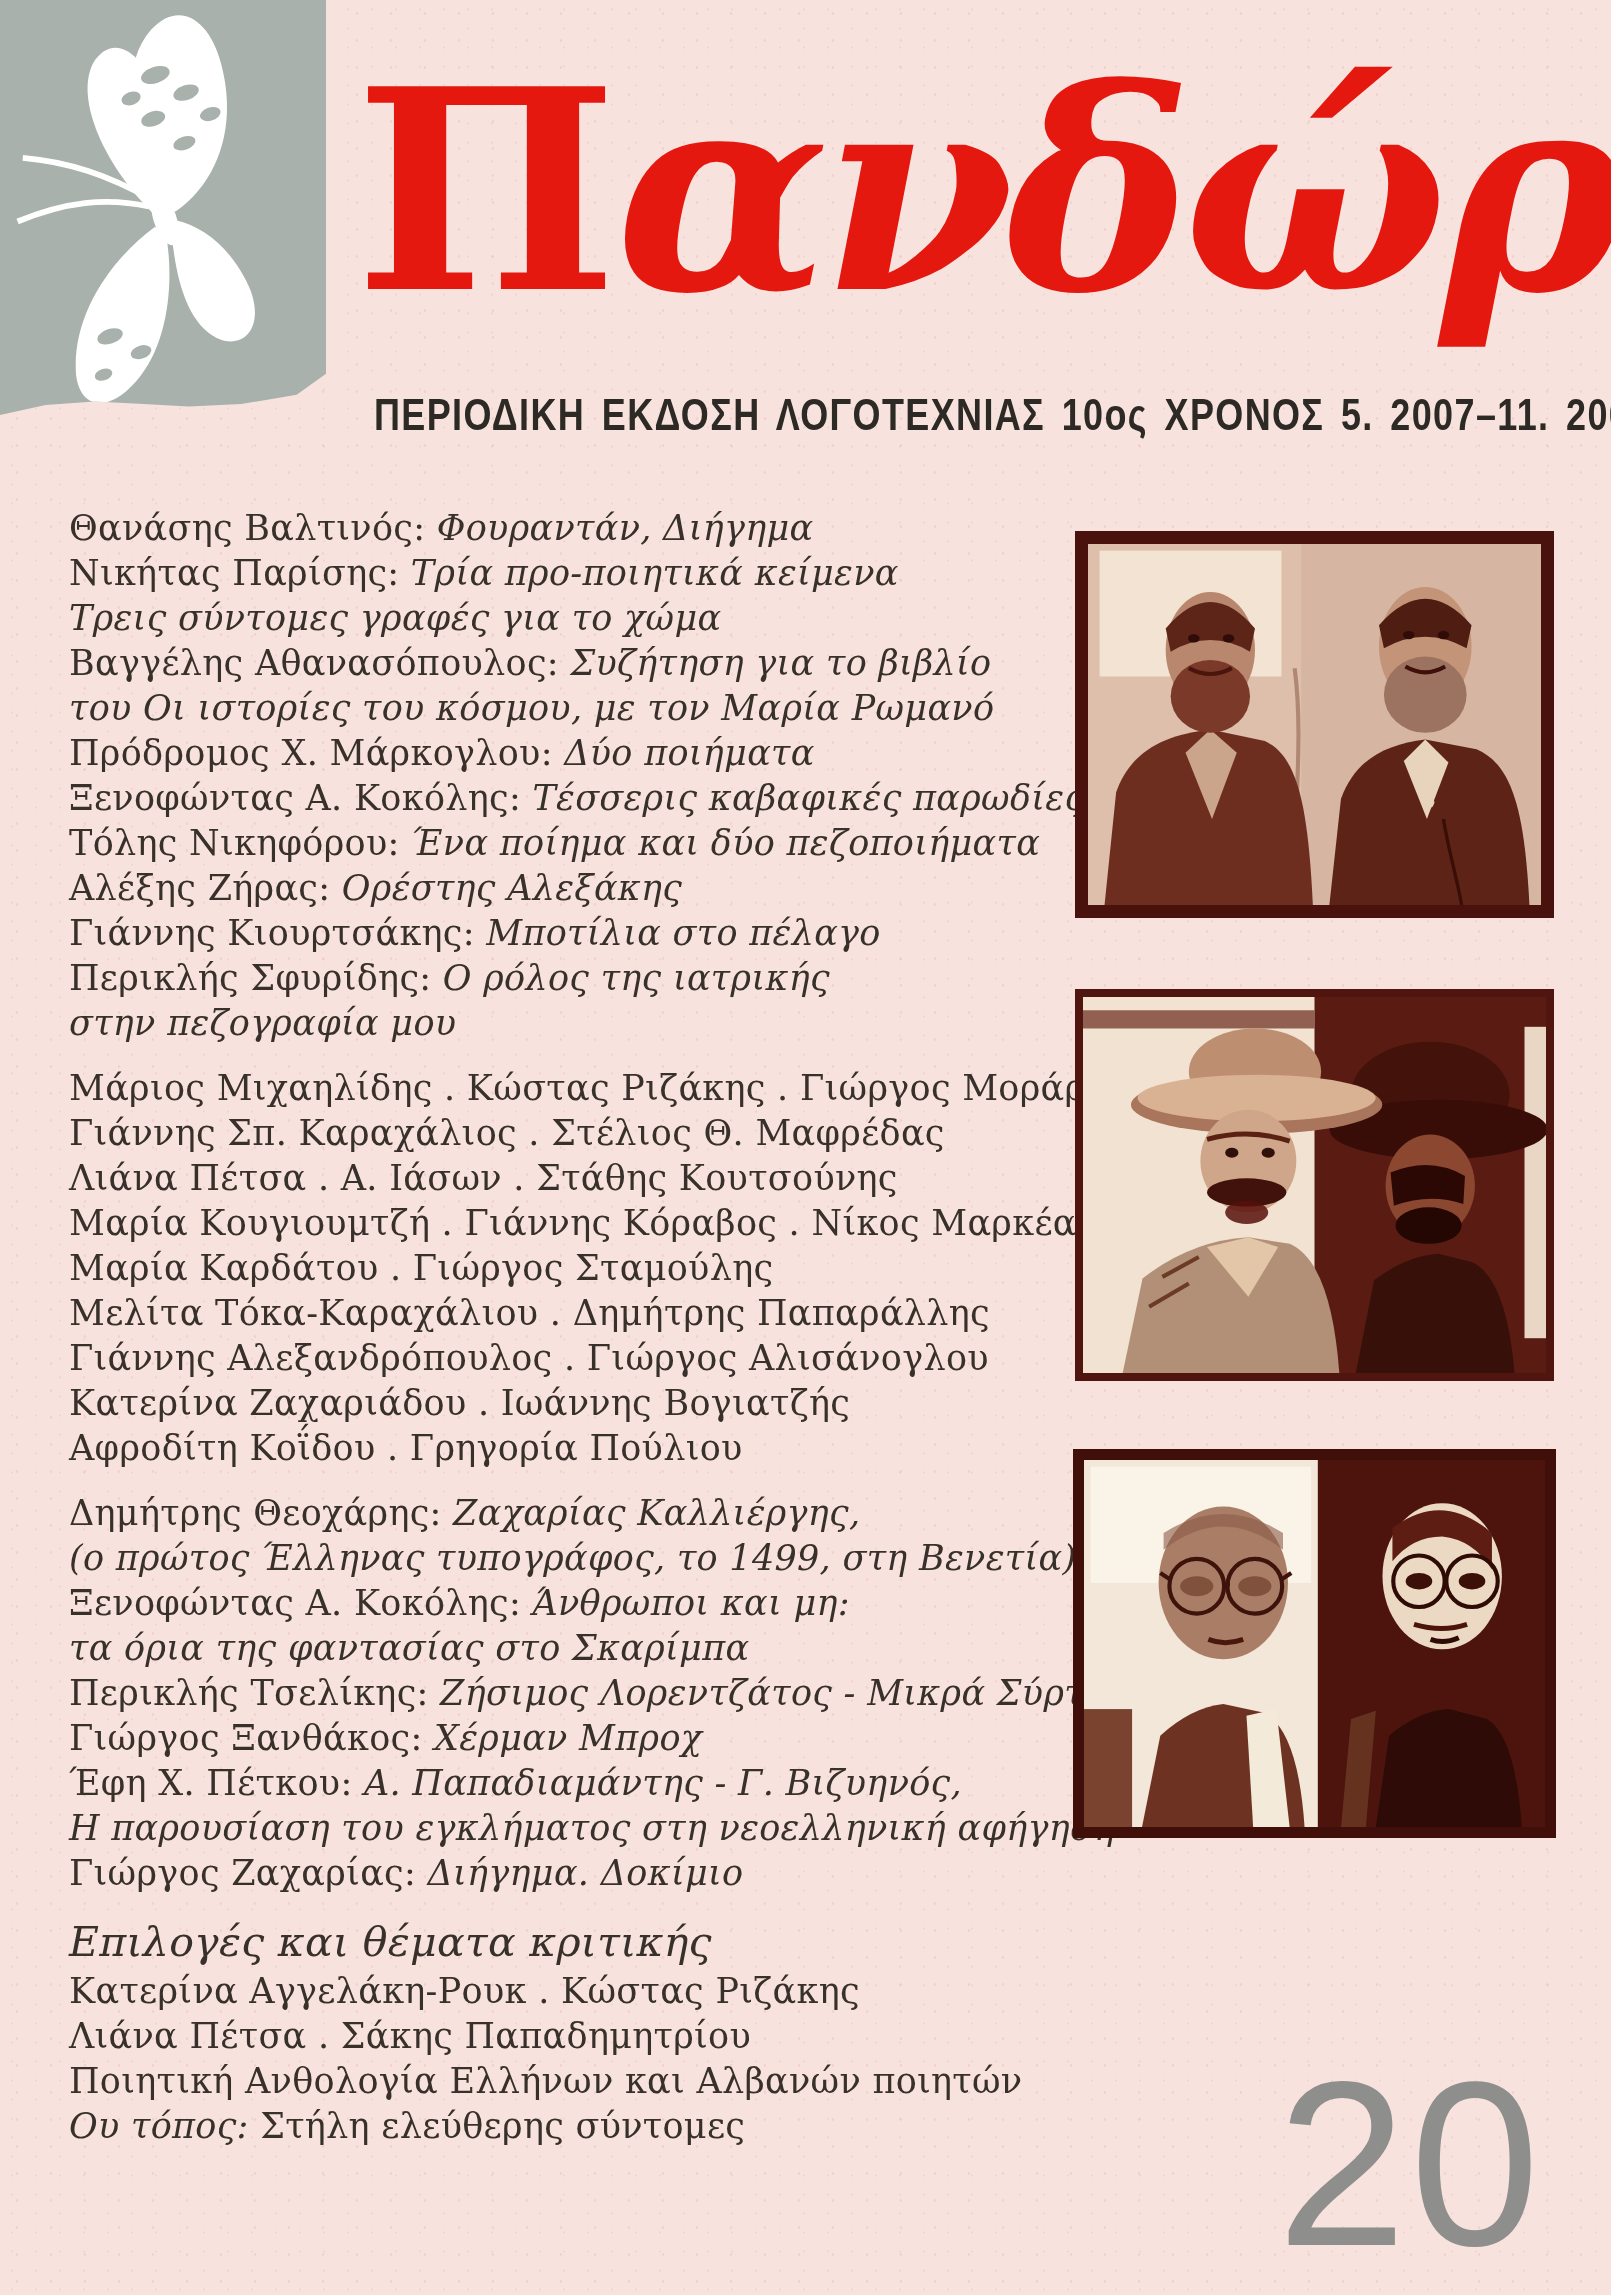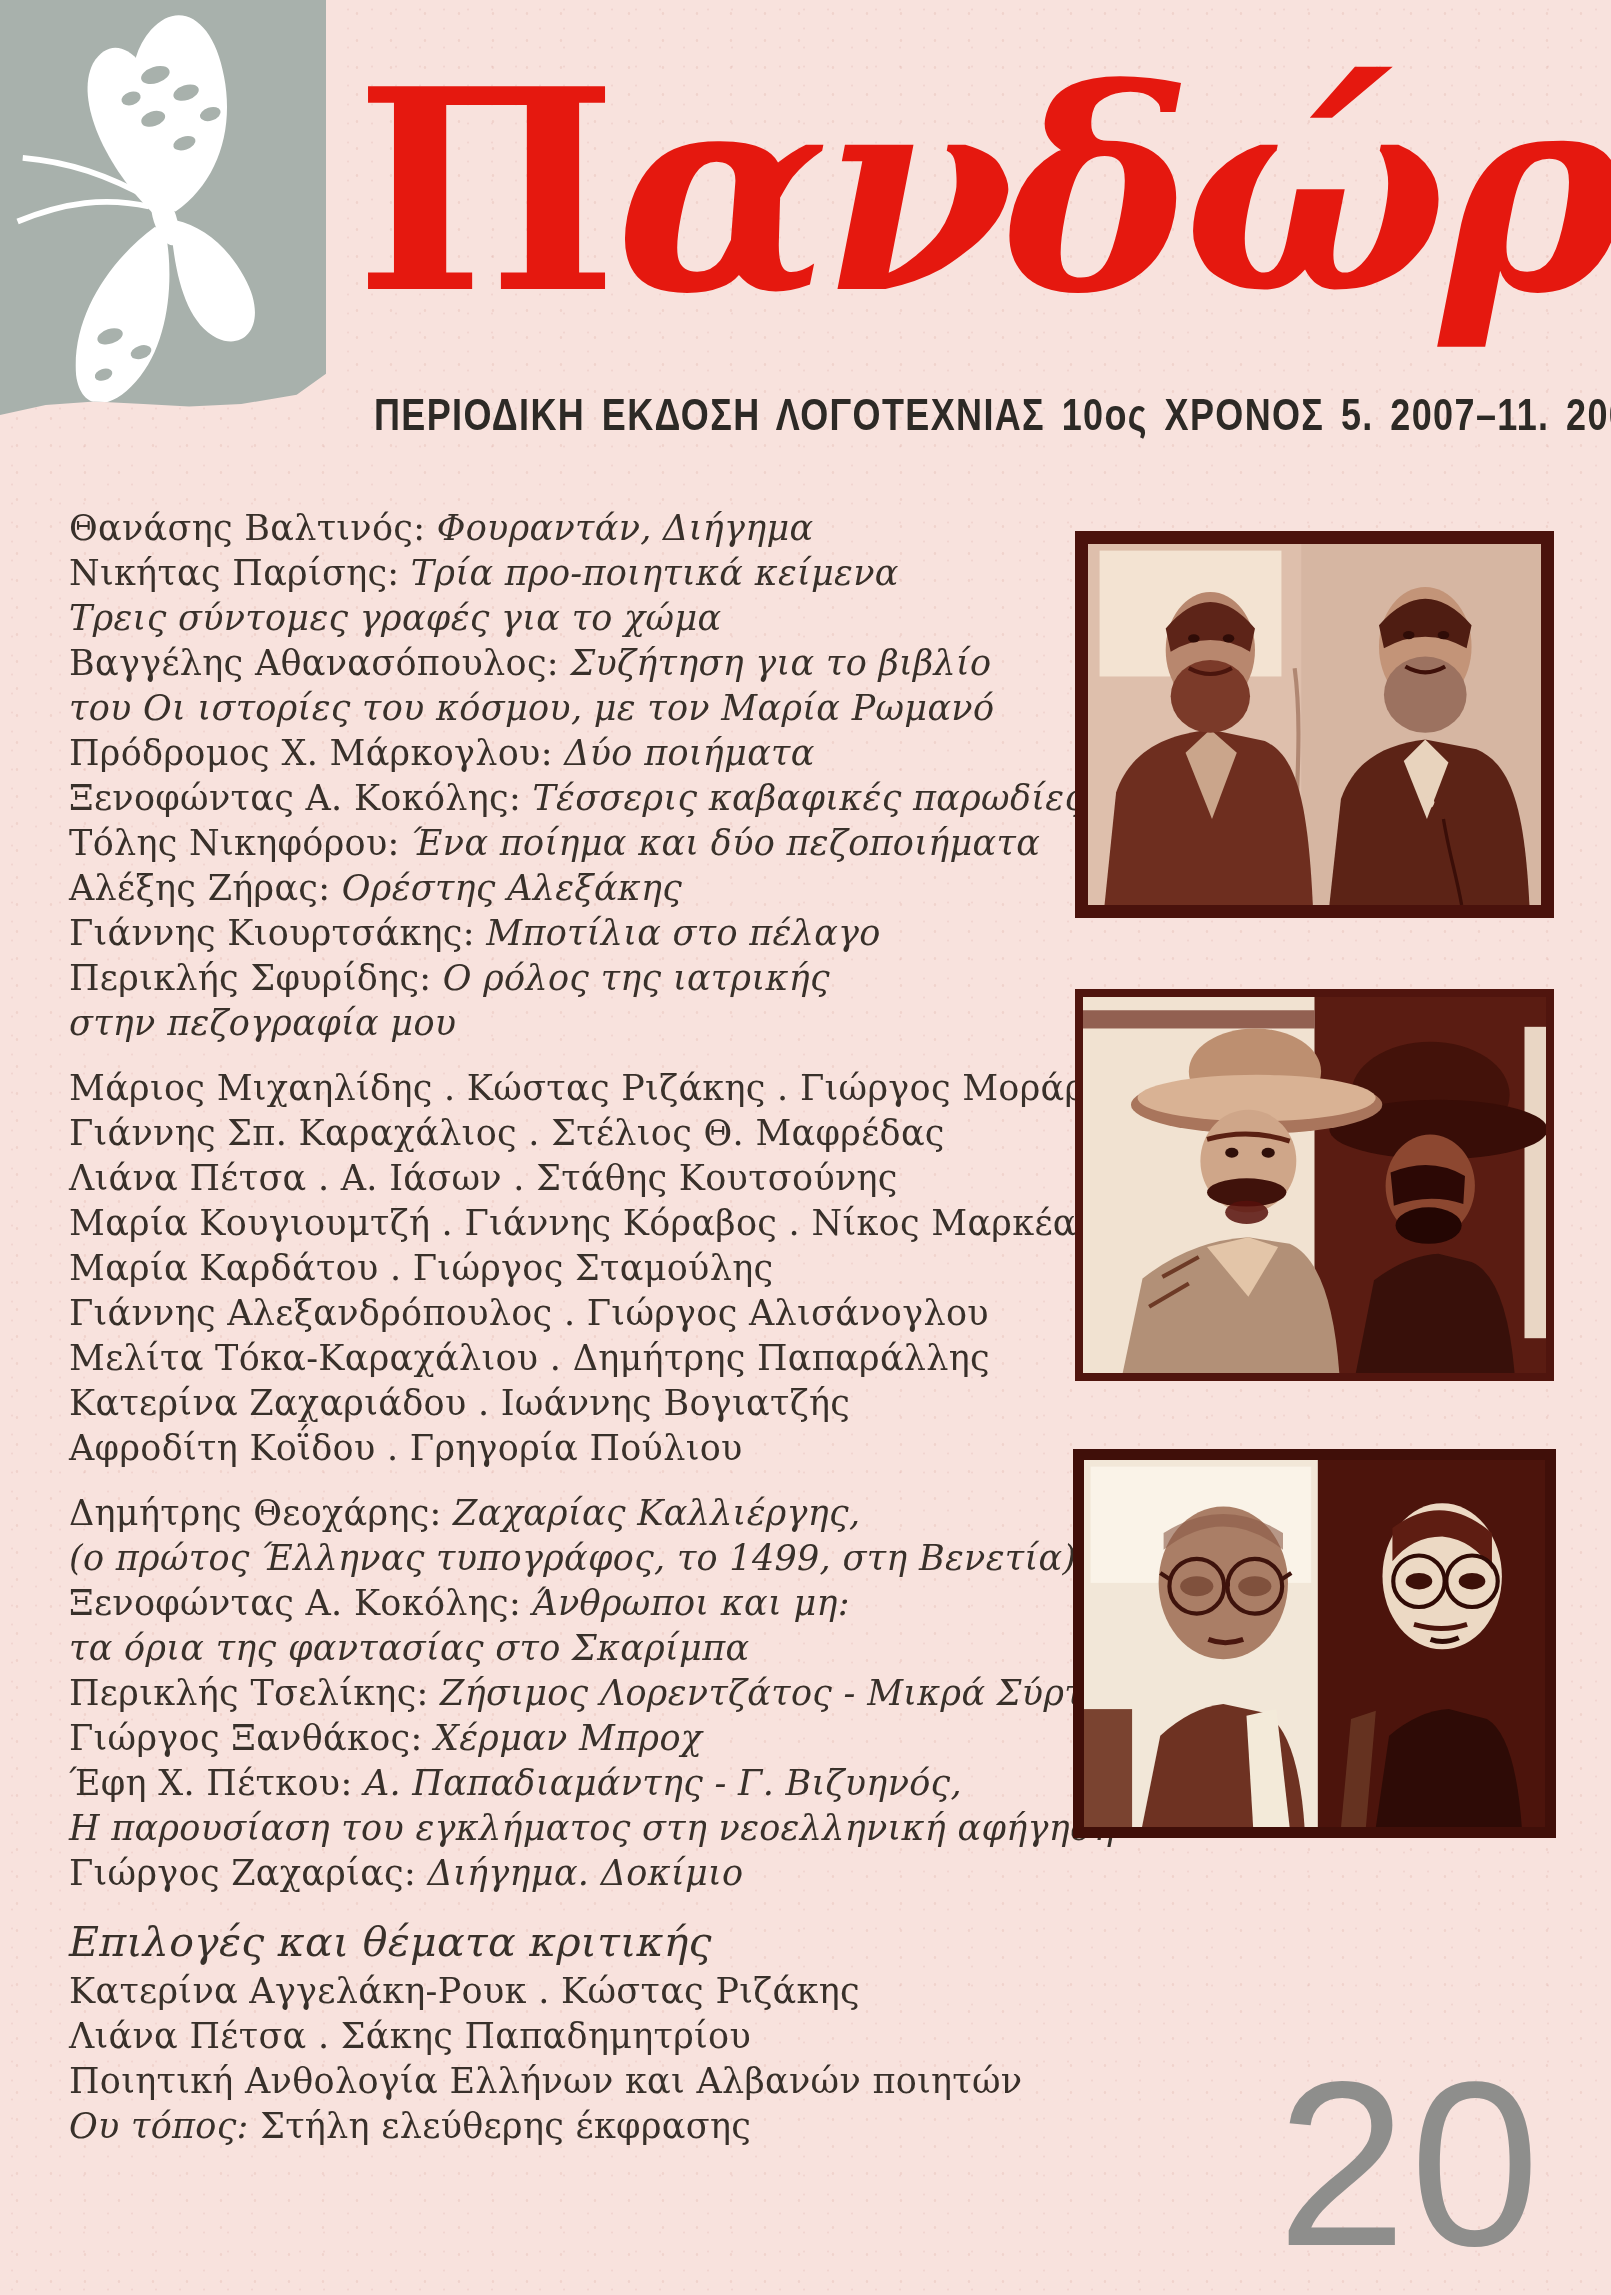--- a/index.html
+++ b/index.html
@@ -105,38 +105,38 @@
       <div class="toc-line"><span class="pl">Τόλης Νικηφόρου:</span><span class="it"> Ένα ποίημα και δύο πεζοποιήματα</span></div>
       <div class="toc-line"><span class="pl">Αλέξης Ζήρας:</span><span class="it"> Ορέστης Αλεξάκης</span></div>
       <div class="toc-line"><span class="pl">Γιάννης Κιουρτσάκης:</span><span class="it"> Μποτίλια στο πέλαγο</span></div>
       <div class="toc-line"><span class="pl">Περικλής Σφυρίδης:</span><span class="it"> Ο ρόλος της ιατρικής</span></div>
       <div class="toc-line"><span class="it">στην πεζογραφία μου</span></div>
       <div class="toc-line block-start"><span class="pl">Μάριος Μιχαηλίδης . Κώστας Ριζάκης . Γιώργος Μοράρης</span></div>
       <div class="toc-line"><span class="pl">Γιάννης Σπ. Καραχάλιος . Στέλιος Θ. Μαφρέδας</span></div>
       <div class="toc-line"><span class="pl">Λιάνα Πέτσα . Α. Ιάσων . Στάθης Κουτσούνης</span></div>
       <div class="toc-line"><span class="pl">Μαρία Κουγιουμτζή . Γιάννης Κόραβος . Νίκος Μαρκέας</span></div>
       <div class="toc-line"><span class="pl">Μαρία Καρδάτου . Γιώργος Σταμούλης</span></div>
+      <div class="toc-line"><span class="pl">Μελίτα Τόκα-Καραχάλιου . Δημήτρης Παπαράλλης</span></div>
       <div class="toc-line"><span class="pl">Γιάννης Αλεξανδρόπουλος . Γιώργος Αλισάνογλου</span></div>
-      <div class="toc-line"><span class="pl">Μελίτα Τόκα-Καραχάλιου . Δημήτρης Παπαράλλης</span></div>
       <div class="toc-line"><span class="pl">Κατερίνα Ζαχαριάδου . Ιωάννης Βογιατζής</span></div>
       <div class="toc-line"><span class="pl">Αφροδίτη Κοΐδου . Γρηγορία Πούλιου</span></div>
       <div class="toc-line block-start"><span class="pl">Δημήτρης Θεοχάρης:</span><span class="it"> Ζαχαρίας Καλλιέργης,</span></div>
       <div class="toc-line"><span class="it">(ο πρώτος Έλληνας τυπογράφος, το 1499, στη Βενετία)</span></div>
       <div class="toc-line"><span class="pl">Ξενοφώντας Α. Κοκόλης:</span><span class="it"> Άνθρωποι και μη:</span></div>
       <div class="toc-line"><span class="it">τα όρια της φαντασίας στο Σκαρίμπα</span></div>
       <div class="toc-line"><span class="pl">Περικλής Τσελίκης:</span><span class="it"> Ζήσιμος Λορεντζάτος - Μικρά Σύρτις</span></div>
       <div class="toc-line"><span class="pl">Γιώργος Ξανθάκος:</span><span class="it"> Χέρμαν Μπροχ</span></div>
       <div class="toc-line"><span class="pl">Έφη Χ. Πέτκου:</span><span class="it"> Α. Παπαδιαμάντης - Γ. Βιζυηνός,</span></div>
       <div class="toc-line"><span class="it">Η παρουσίαση του εγκλήματος στη νεοελληνική αφήγηση</span></div>
       <div class="toc-line"><span class="pl">Γιώργος Ζαχαρίας:</span><span class="it"> Διήγημα. Δοκίμιο</span></div>
       <div class="toc-line block-start section"><span class="it">Επιλογές και θέματα κριτικής</span></div>
       <div class="toc-line"><span class="pl">Κατερίνα Αγγελάκη-Ρουκ . Κώστας Ριζάκης</span></div>
       <div class="toc-line"><span class="pl">Λιάνα Πέτσα . Σάκης Παπαδημητρίου</span></div>
       <div class="toc-line"><span class="pl">Ποιητική Ανθολογία Ελλήνων και Αλβανών ποιητών</span></div>
-      <div class="toc-line"><span class="it">Ου τόπος:</span><span class="pl"> Στήλη ελεύθερης έκφρασης</span></div>
+      <div class="toc-line"><span class="it">Ου τόπος:</span><span class="pl"> Στήλη ελεύθερης σύντομες</span></div>
     </div>
 
   <figure class="photo photo1" role="img" aria-label="Sepia duotone photograph of two bearded men in dark suits">
     <svg viewBox="0 0 548 436" preserveAspectRatio="none">
       <rect width="548" height="436" fill="#debfac"></rect>
       <rect x="14" y="8" width="220" height="152" fill="#f3e3d2"></rect>
       <rect x="258" y="0" width="290" height="436" fill="#d6b6a2"></rect>
       <path d="M250,150 C262,240 246,340 252,436" stroke="#8a5a44" stroke-width="5" fill="none" opacity=".55"></path>
       <g>
         <path d="M20,436 L34,300 C52,248 96,230 148,224 L214,238 C252,256 266,310 272,436 Z" fill="#6e2e1f"></path>

